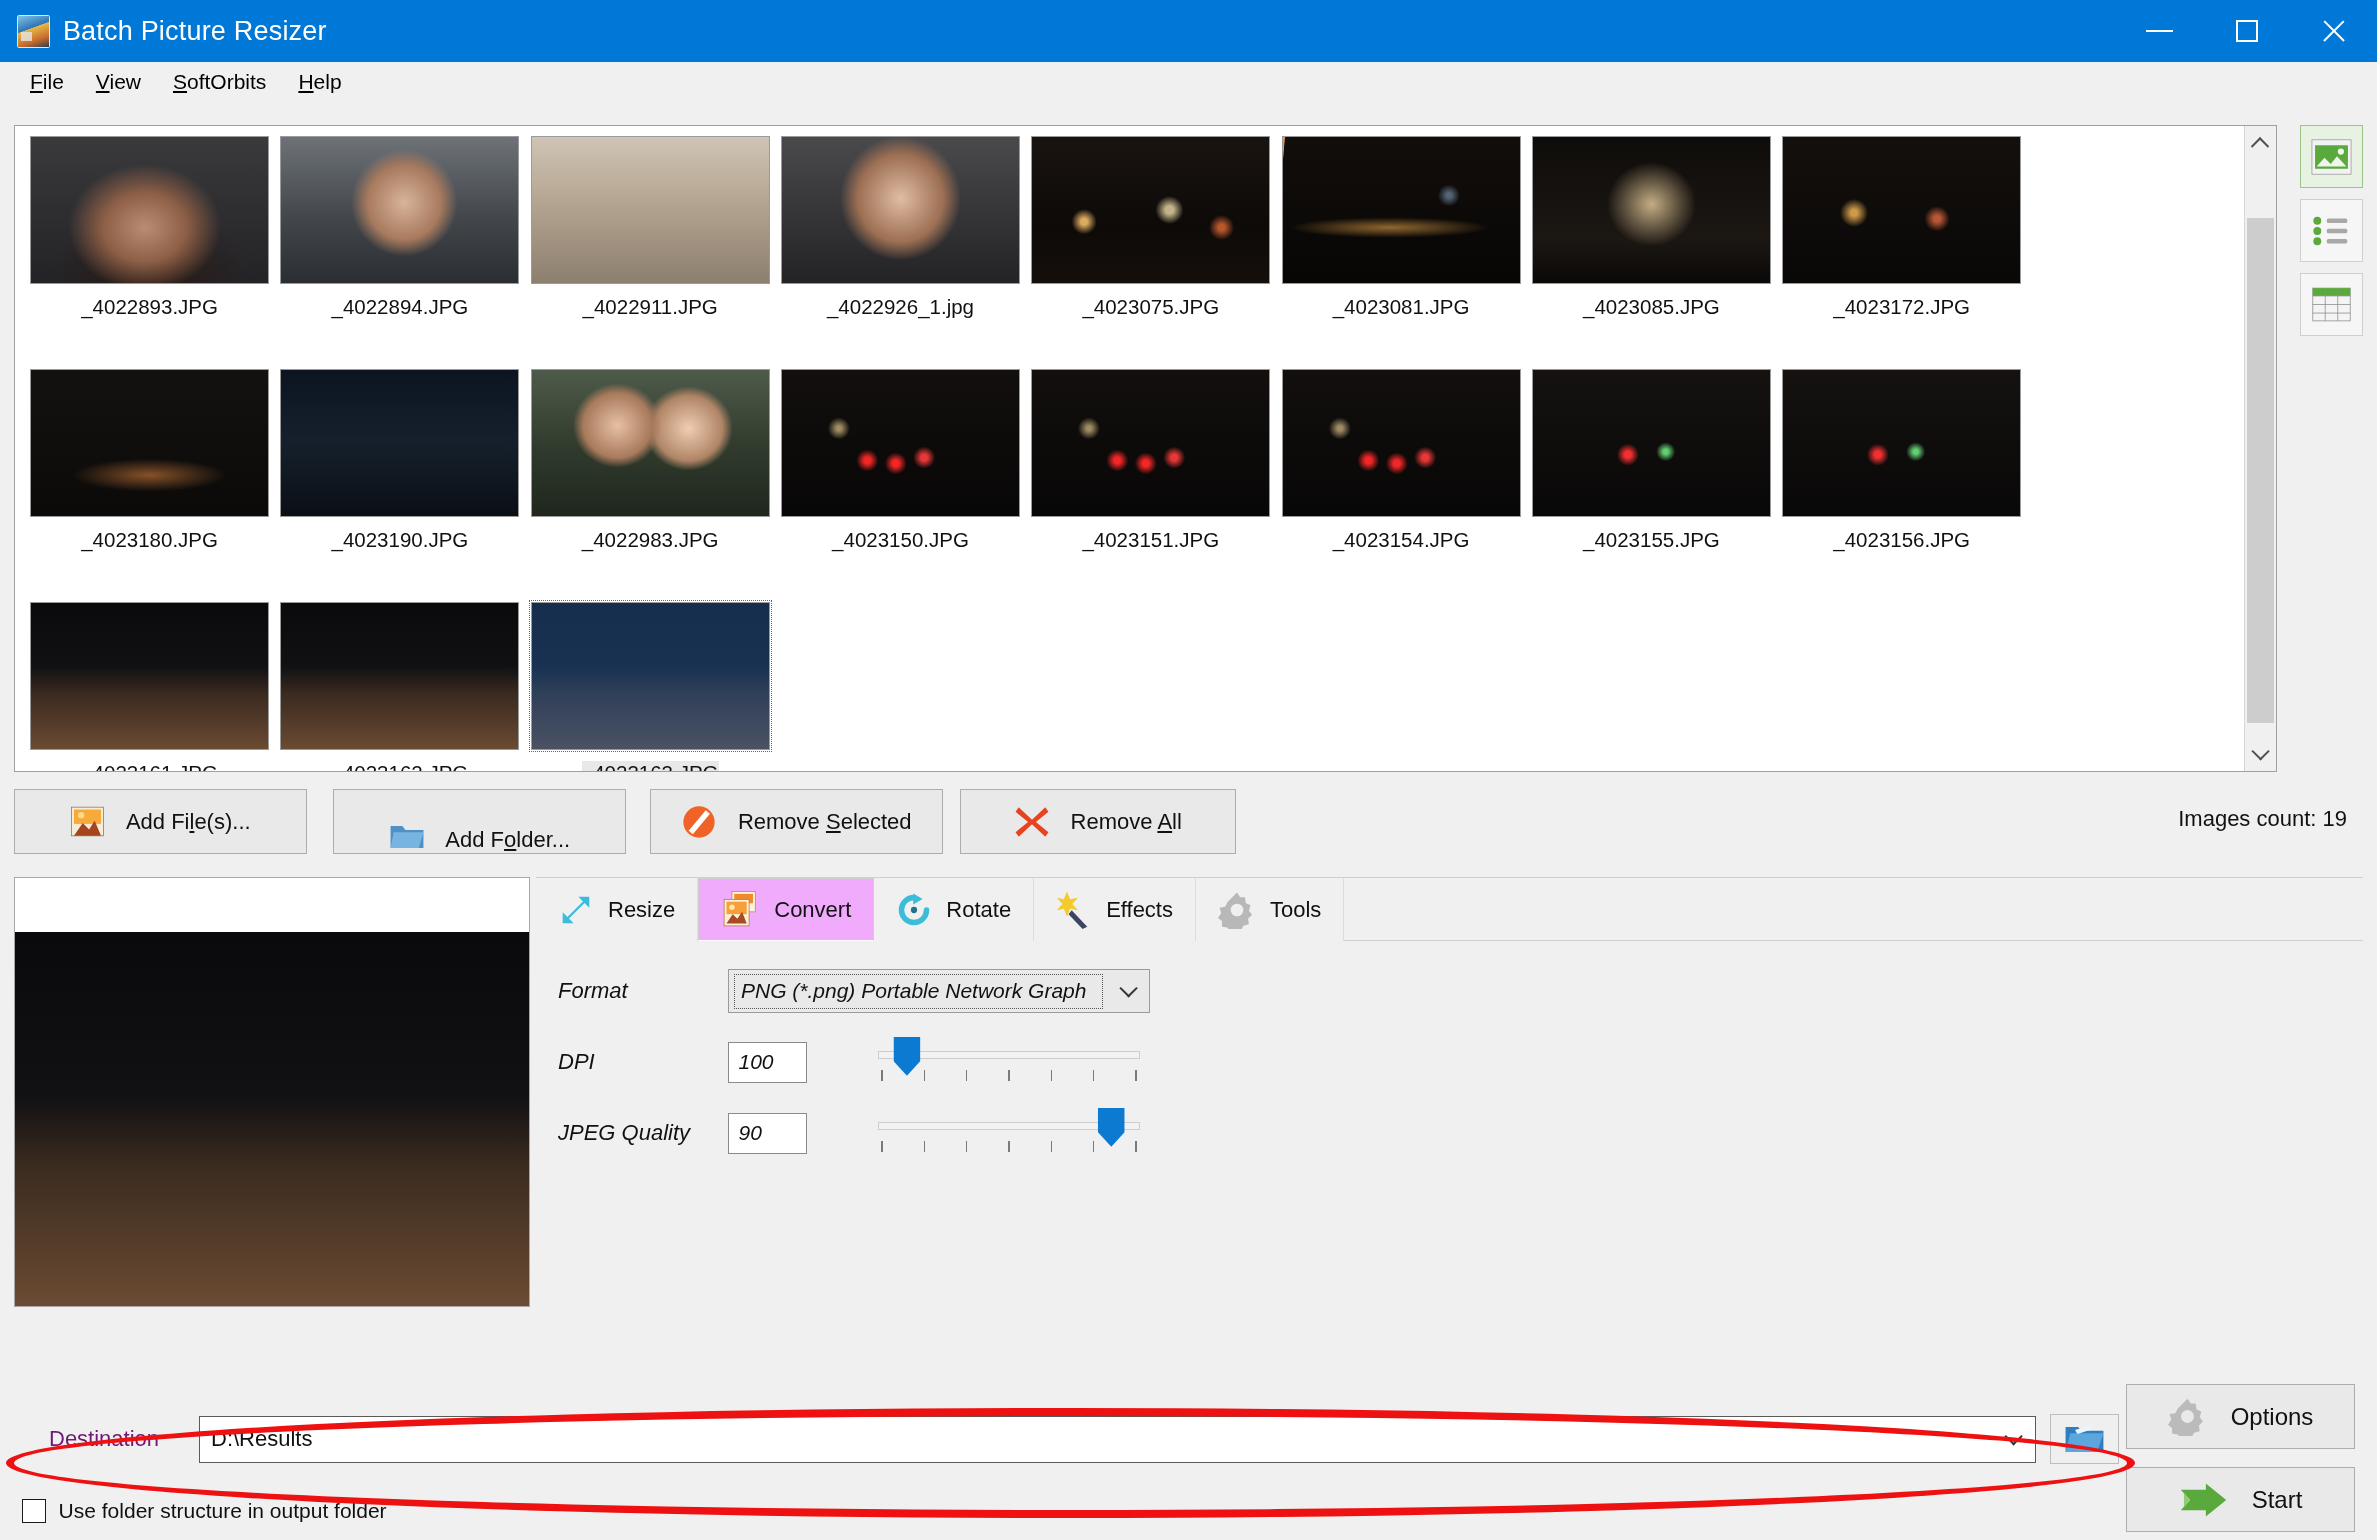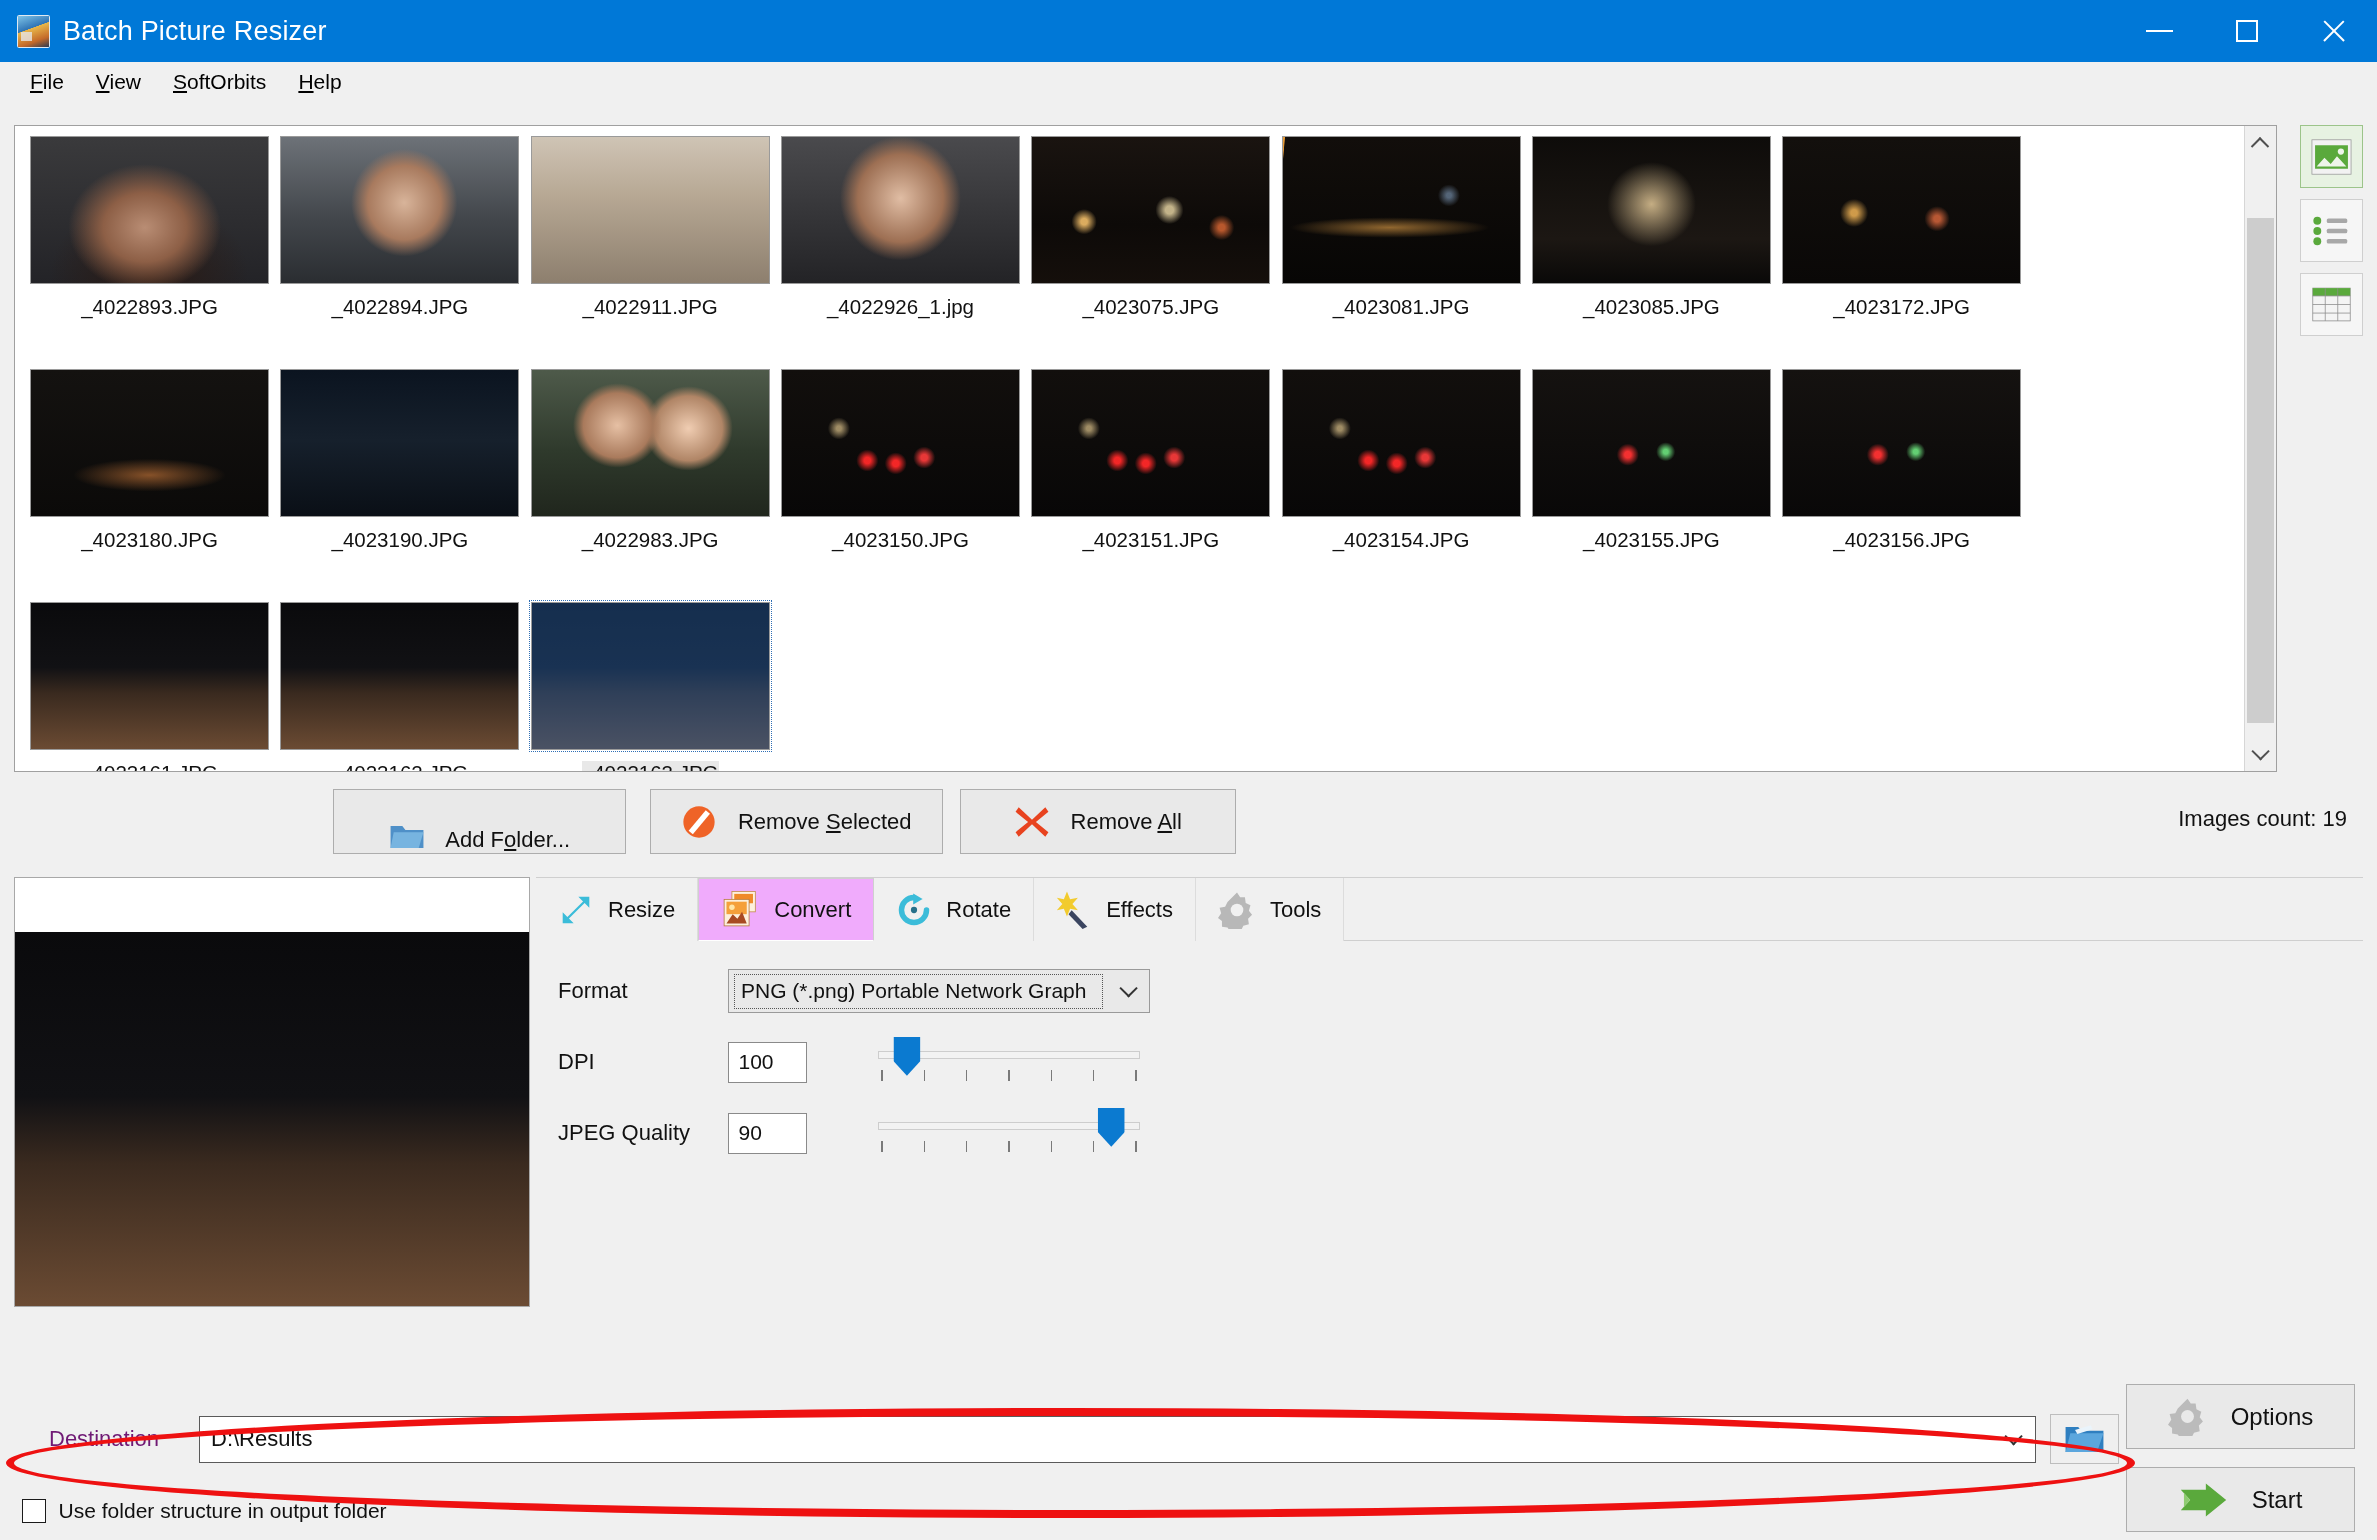--- a/index.html
+++ b/index.html
@@ -232,21 +232,21 @@
   .tabstrip { position:absolute; left:0; top:0; height:63px; display:flex; }
   .tab {
     height:63px; padding:0 22px; display:flex; align-items:center; gap:14px;
     font-size:22px; color:#111; border-right:0.8px solid #dcdcdc;
     background:#f0f0f0;
   }
   .tab.active { background:#f0abfc; border:0.8px solid #cfcfcf; border-bottom-color:#fff; }
   .tabline {
     position:absolute; left:0; right:0; top:62px; height:0.8px; background:#cfcfcf;
   }
-  .tabpanel { position:absolute; left:0; right:0; top:63px; bottom:0; background:#f0f0f0; }
+  .tabpanel { position:absolute; left:0; right:0; top:63px; bottom:0; background:#f0f0f0;font-style:italic; }
 
   .formrow { position:absolute; display:flex; align-items:center; }
   .formlabel { font-size:22px; color:#111; width:170px; }
   .combo {
     width:422px; height:44px; border:0.8px solid #9a9a9a; background:#e9e9e9;
     display:flex; align-items:center; position:relative;
   }
   .combo .txt {
     flex:1; height:35px; margin:0 4.7px; padding:0 6.3px; background:#e9e9e9;
     border:0.8px dotted #555; font-size:21px; color:#111;
@@ -446,20 +446,29 @@
   <div class="viewbtn">
     <svg width="39" height="35" viewBox="0 0 50 44">
       <rect x="1" y="1" width="48" height="42" fill="#f4f4f4" stroke="#8c8c8c"></rect>
       <rect x="1" y="1" width="48" height="10" fill="#5aa93c"></rect>
       <path d="M17 1 V43 M33 1 V43 M1 11 H49 M1 22 H49 M1 33 H49" stroke="#8c8c8c" fill="none"></path>
     </svg>
   </div>
 </div>
 
 <div class="actions">
+  <div class="btn" id="btn-addfiles">
+    <svg width="35" height="35" viewBox="0 0 44 44">
+      <rect x="2" y="4" width="40" height="36" fill="#f6ecd8" stroke="#9a7a48"></rect>
+      <rect x="5" y="7" width="34" height="18" fill="#f7a93a"></rect>
+      <path d="M5 40 L16 24 L24 32 L31 21 L39 40 Z" fill="#a5441e"></path>
+      <circle cx="14" cy="14" r="4" fill="#ffd98a"></circle>
+    </svg>
+    <span>Add Fi<u>l</u>e(s)...</span>
+  </div>
   <div class="btn" id="btn-addfolder">
     <svg width="36" height="32" viewBox="0 0 46 40">
       <path d="M2 6 H17 L21 11 H44 V34 H2 Z" fill="#4f90c8"></path>
       <path d="M6 14 H44 L38 34 H2 Z" fill="#77b4e0"></path>
     </svg>
     <span>Add F<u>o</u>lder...</span>
   </div>
   <div class="btn" id="btn-removeall">
     <svg width="36" height="36" viewBox="0 0 46 46">
       <path d="M6 4 L23 20 L40 4 L44 10 L28 23 L44 36 L40 42 L23 26 L6 42 L2 36 L18 23 L2 10 Z" fill="#e8431f"></path>

